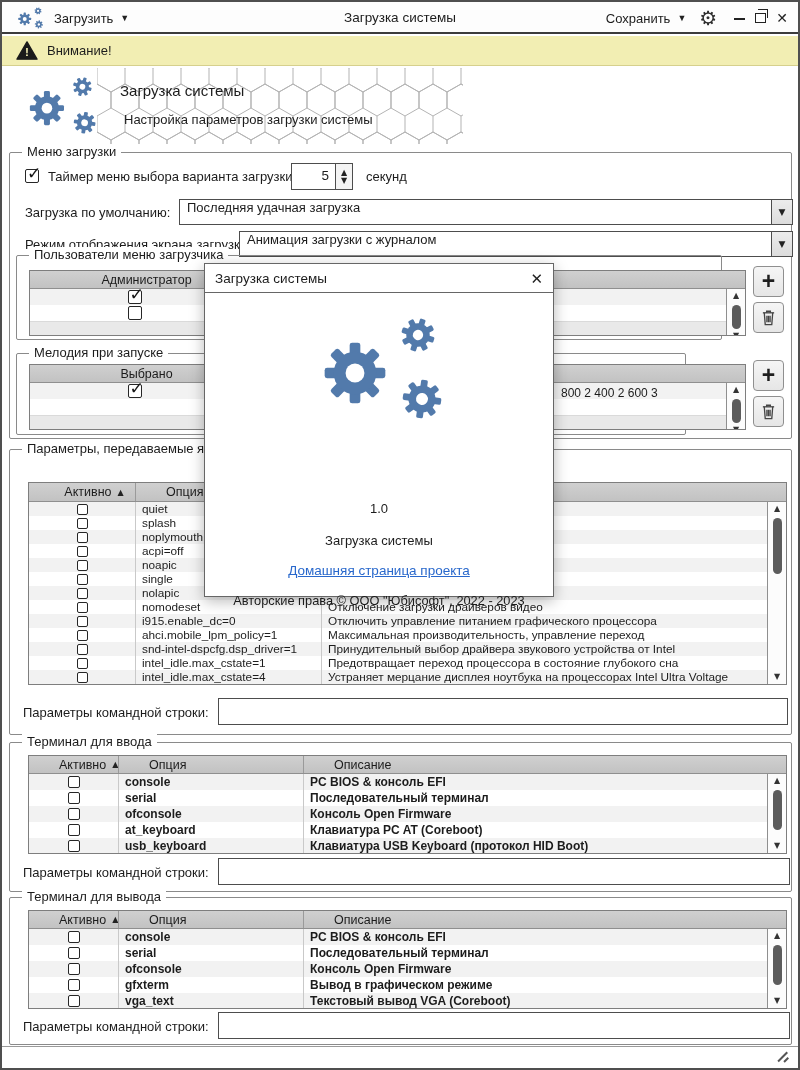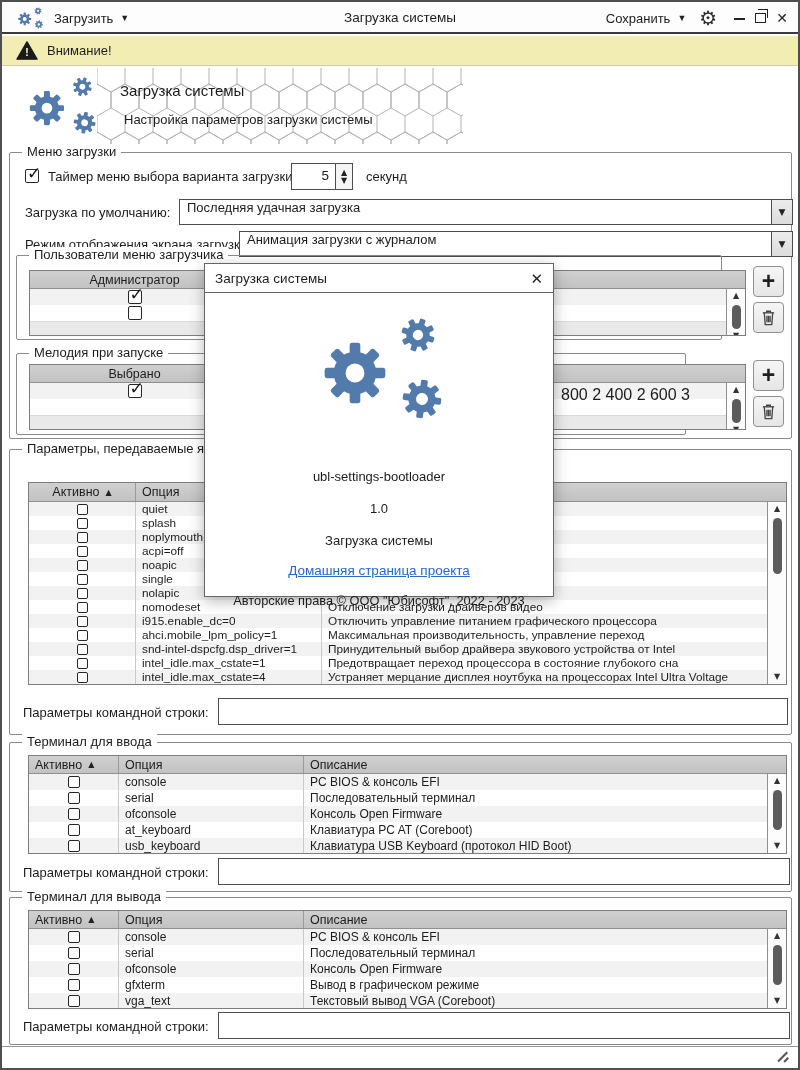--- a/index.html
+++ b/index.html
@@ -43,45 +43,45 @@
   .spin .btns span{font-size:8px;line-height:7px;color:#222;font-family:"DejaVu Sans",sans-serif;}
   .combo{position:absolute;height:26px;border:1.5px solid #4d4d4d;background:#fff;display:flex;align-items:flex-start;}
   .combo .ctext{flex:1;padding-left:7px;white-space:nowrap;overflow:hidden;}
   .combo .cbtn{width:21px;align-self:stretch;border-left:1.5px solid #4d4d4d;background:linear-gradient(#ececec,#dcdcdc);display:flex;align-items:center;justify-content:center;font-size:9px;color:#222;font-family:"DejaVu Sans",sans-serif;}
   .text-input{position:absolute;height:27px;border:1.5px solid #4d4d4d;background:#fff;padding:0 6px;font:inherit;}
   .sq-btn{position:absolute;width:31px;height:31px;border:1px solid #8f8f8f;border-radius:4px;background:linear-gradient(#f5f5f5,#e6e6e6);display:flex;align-items:center;justify-content:center;}
   .sq-btn .plus{font-size:23px;font-weight:bold;color:#1e1e1e;line-height:20px;margin-top:-2px;}
   
   .table{position:absolute;border:1px solid #7e7e7e;background:#fff;overflow:hidden;}
   .thead{display:grid;background:linear-gradient(#d0d0d0,#c2c2c2);border-bottom:1px solid #8f8f8f;font-size:12.5px;}
-  .thead .th{display:flex;align-items:center;padding:0 6px;border-right:1px solid #9a9a9a;overflow:hidden;white-space:nowrap;}
+  .thead .th{display:flex;align-items:center;padding:0 6px;border-right:1px solid #9a9a9a;overflow:hidden;white-space:nowrap;margin-left:24px;}
   .thead .th:last-child{border-right:none;}
   .thead .th.center{justify-content:center;}
   .sort{font-size:8px;margin-left:6px;color:#222;font-family:"DejaVu Sans",sans-serif;}
   .tr{display:grid;font-size:12px;}
   .tr .td{display:flex;align-items:center;padding:0 6px;border-right:1px solid #c9c9c9;overflow:hidden;white-space:nowrap;}
   .tr .td:last-child{border-right:none;}
   .tr .td.center{justify-content:center;}
   .tr:nth-child(even){background:#f2f2f2;} 
   .filler{background:#e9e9e9;border-top:1px solid #dadada;}
   .vscroll{position:absolute;right:0;width:19px;bottom:0;border-left:1px solid #8f8f8f;background:#fcfcfc;display:flex;flex-direction:column;align-items:center;}
   .vscroll .sarr{font-size:8px;color:#333;line-height:10px;padding:2px 0;font-family:"DejaVu Sans",sans-serif;}
   .vscroll .track{flex:1;width:100%;display:flex;flex-direction:column;align-items:center;}
   .vthumb{width:9px;background:#5c5c5c;border-radius:5px;margin-top:2px;}
   
   .u-table .thead{grid-template-columns:210px 1fr;height:18px;}
   .u-table .tr{grid-template-columns:210px 1fr;height:16px;width:calc(100% - 19px);}
-  .melody-val{position:absolute;left:531px;top:21px;font-size:16px;white-space:nowrap;}
+  .melody-val{position:absolute;left:531px;top:21px;font-size:12px;white-space:nowrap;}
   
   .k-table .thead{grid-template-columns:107px 186px 1fr;height:19px;}
   .k-table .tr{grid-template-columns:107px 186px 1fr;height:14px;font-size:11.8px;width:calc(100% - 19px);}
   .k-table .cb{width:11px;height:11px;border-width:1.4px;}
   
   .t-table .thead{grid-template-columns:90px 185px 1fr;height:18px;}
-  .t-table .tr{grid-template-columns:90px 185px 1fr;height:16px;width:calc(100% - 19px);}
+  .t-table .tr{grid-template-columns:90px 185px 1fr;height:16px;width:calc(100% - 19px);font-weight:bold;}
   .t-table .cb{width:12px;height:12px;}
   
   .statusbar{position:absolute;left:0;bottom:0;width:100%;height:22px;border-top:1px solid #9a9a9a;background:#fff;}
   .grip{position:absolute;right:8px;bottom:5px;width:14px;height:12px;}
   .grip i{position:absolute;background:#555;height:1.5px;transform:rotate(-45deg);display:block;}
   .grip i:nth-child(1){width:13px;left:0;top:5px;}
   .grip i:nth-child(2){width:6px;left:7px;top:8px;}
   
   .dialog{position:absolute;left:202px;top:261px;width:350px;height:334px;background:#fff;border:1px solid #666;box-shadow:0 4px 14px rgba(0,0,0,.28);z-index:40;}
   .d-titlebar{position:relative;height:29px;border-bottom:1px solid #666;display:flex;align-items:center;padding:0 10px;font-size:13.5px;}
@@ -523,21 +523,20 @@
 
   <div class="dialog">
     <div class="d-titlebar">
       <span>Загрузка системы</span>
       <span class="d-close">✕</span>
     </div>
     <div class="d-body">
       <svg class="d-logo" width="150" height="128" viewBox="0 0 150 128">
           <use href="#gears-cluster"></use>
         </svg>
-      <div class="d-appid">ubl-settings-bootloader</div>
       <div class="d-version">1.0</div>
       <div class="d-desc">Загрузка системы</div>
       <div class="d-link">Домашняя страница проекта</div>
       <div class="d-copy">Авторские права © ООО "Юбисофт", 2022 - 2023</div>
     </div>
   </div>
 
 </div>
 
 </body></html>

